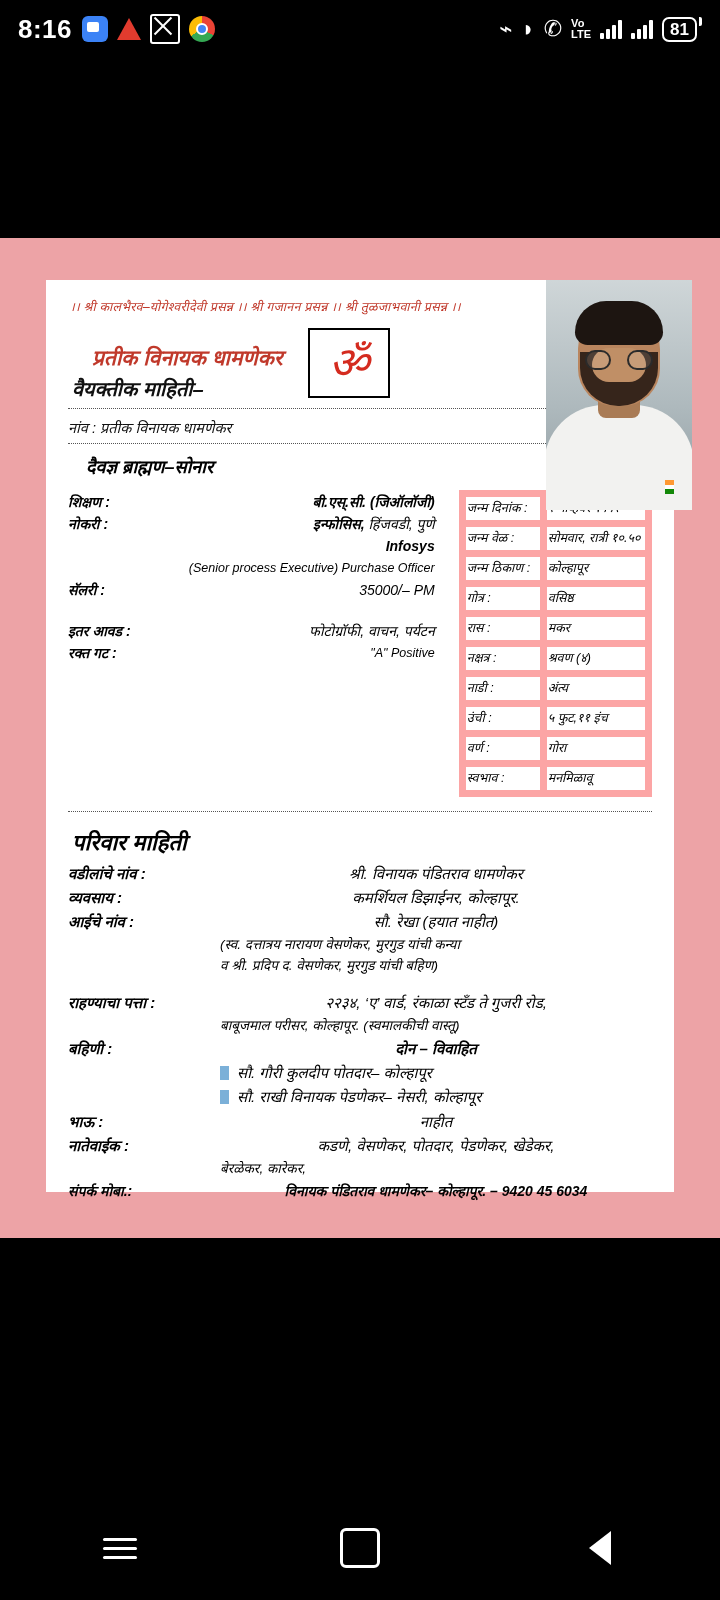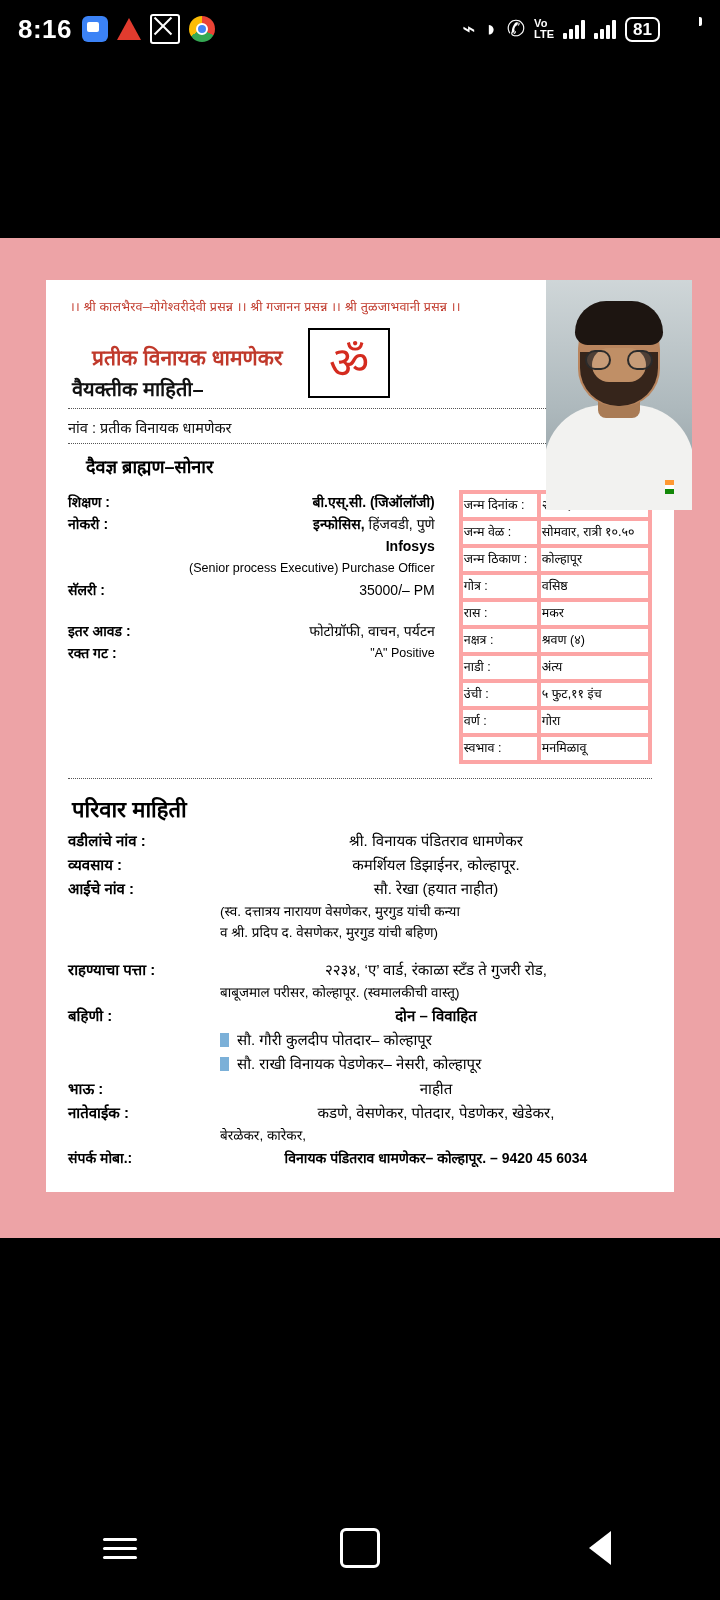--- a/index.html
+++ b/index.html
@@ -25,27 +25,27 @@
 
   .sb-right{display:flex;align-items:center;gap:9px;font-size:13px;}
   .glyph{font-size:22px;line-height:1;}
   .sb-vo{display:flex;flex-direction:column;font-size:11px;line-height:11px;font-weight:700;}
   .bars{display:flex;align-items:flex-end;gap:2px;height:20px;}
   .bars i{display:block;width:4px;background:#fff;border-radius:1px;}
   .bars i:nth-child(1){height:6px;}
   .bars i:nth-child(2){height:10px;}
   .bars i:nth-child(3){height:14px;}
   .bars i:nth-child(4){height:19px;}
-  .batt{display:flex;align-items:flex-start;gap:37px;}
+  .batt{display:flex;align-items:flex-start;}
   .batt-body{border:2px solid #fff;border-radius:7px;padding:1px 6px;font-size:17px;font-weight:600;line-height:19px;}
   .batt-tip{width:3px;height:9px;background:#fff;border-radius:0 2px 2px 0;margin-left:2px;}
 
   
   .viewer{position:absolute;top:238px;left:0;width:720px;height:1000px;background:#eda3a6;overflow:hidden;}
-  .card{position:absolute;left:46px;top:42px;width:628px;height:912px;background:#fff;}
+  .card{position:absolute;left:46px;top:42px;width:628px;height:912px;background:#fff;font-style:italic;}
   .cardpad{padding:18px 22px 10px 22px;box-sizing:border-box;position:relative;height:100%;}
 
   .mangal{font-size:12.5px;color:#c0392b;letter-spacing:.2px;margin:0 0 28px 2px;}
   .namehead{font-size:21px;color:#c0392b;font-weight:700;margin-left:24px;display:inline-block;}
 
   .ganesh{position:absolute;left:262px;top:48px;width:78px;height:66px;border:2px solid #000;
       display:flex;align-items:center;justify-content:center;background:#fff;}
   .ganesh span{font-size:44px;color:#d42b1f;line-height:44px;}
 
   .photo{position:absolute;right:-18px;top:0;width:146px;height:230px;background:
@@ -71,21 +71,21 @@
 
   .infogrid{display:flex;gap:24px;margin-top:4px;}
   .leftinfo{width:372px;}
   .row{display:flex;font-size:14px;margin:3px 0;line-height:19px;}
   .row .k{width:96px;flex:none;font-weight:700;}
   .row .v{flex:1;text-align:right;}
   .bold{font-weight:700;}
   .small{font-size:12.5px;}
 
   table.details{border-collapse:collapse;font-size:12.5px;width:196px;height:fit-content;}
-  table.details td{border:4px solid #fca5a5;padding:3px 1px;line-height:17px;}
+  table.details td{border:7px solid #fca5a5;padding:3px 1px;line-height:17px;}
   table.details td.k{width:72px;}
 
   .famhead{font-size:22px;font-weight:700;margin:14px 0 6px 4px;}
   .frow{display:flex;font-size:15px;line-height:23px;margin:1px 0;}
   .frow .k{width:152px;flex:none;font-weight:700;}
   .frow .v{flex:1;text-align:center;}
   .sub{font-size:13.5px;margin-left:152px;line-height:21px;}
   .sis{display:flex;align-items:center;gap:8px;margin-left:152px;font-size:15px;line-height:24px;}
   .sisbar{width:9px;height:14px;background:#7bb0d8;display:inline-block;flex:none;}
 

